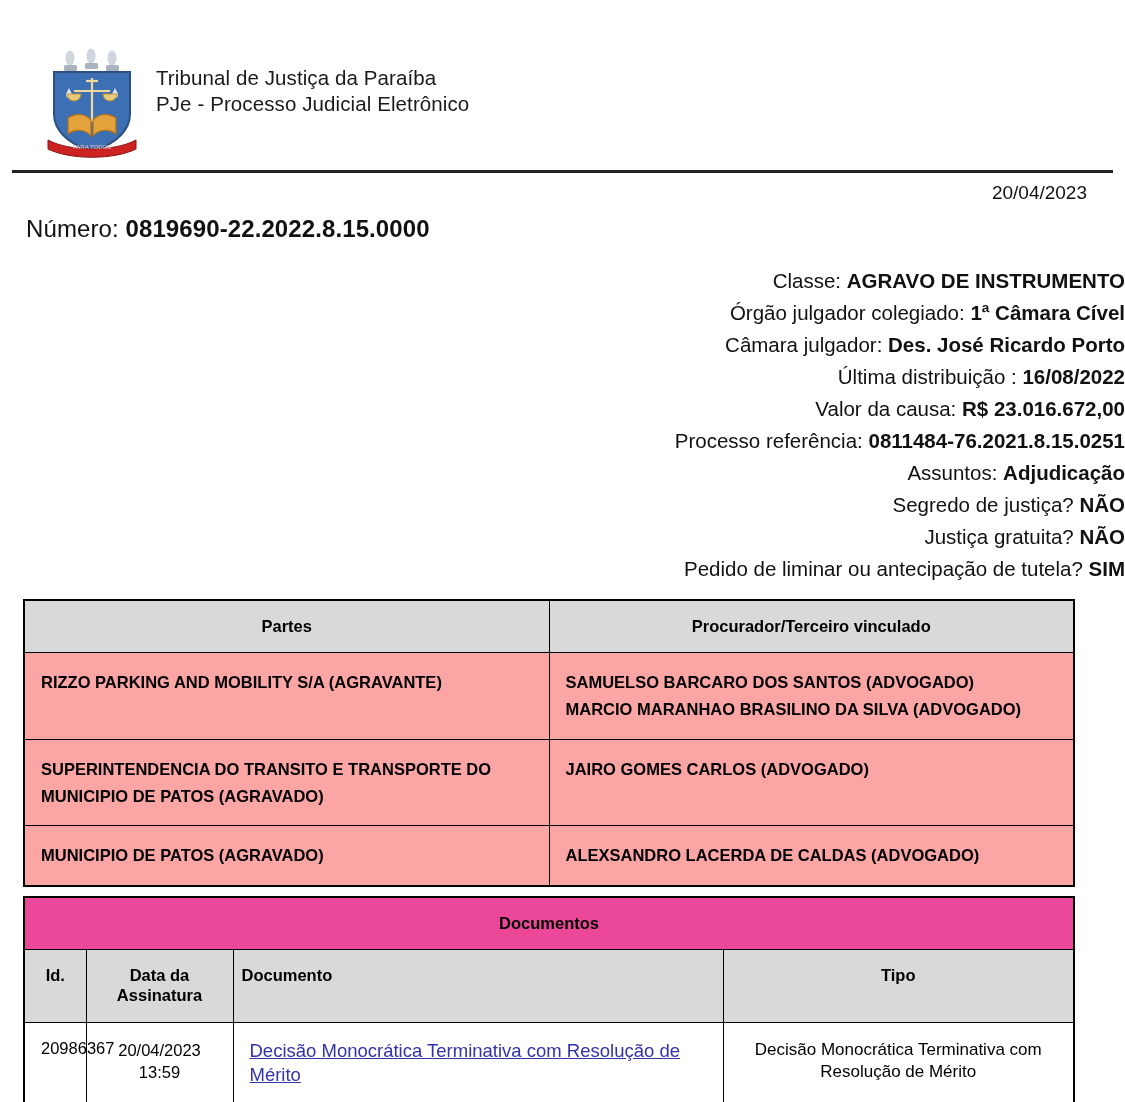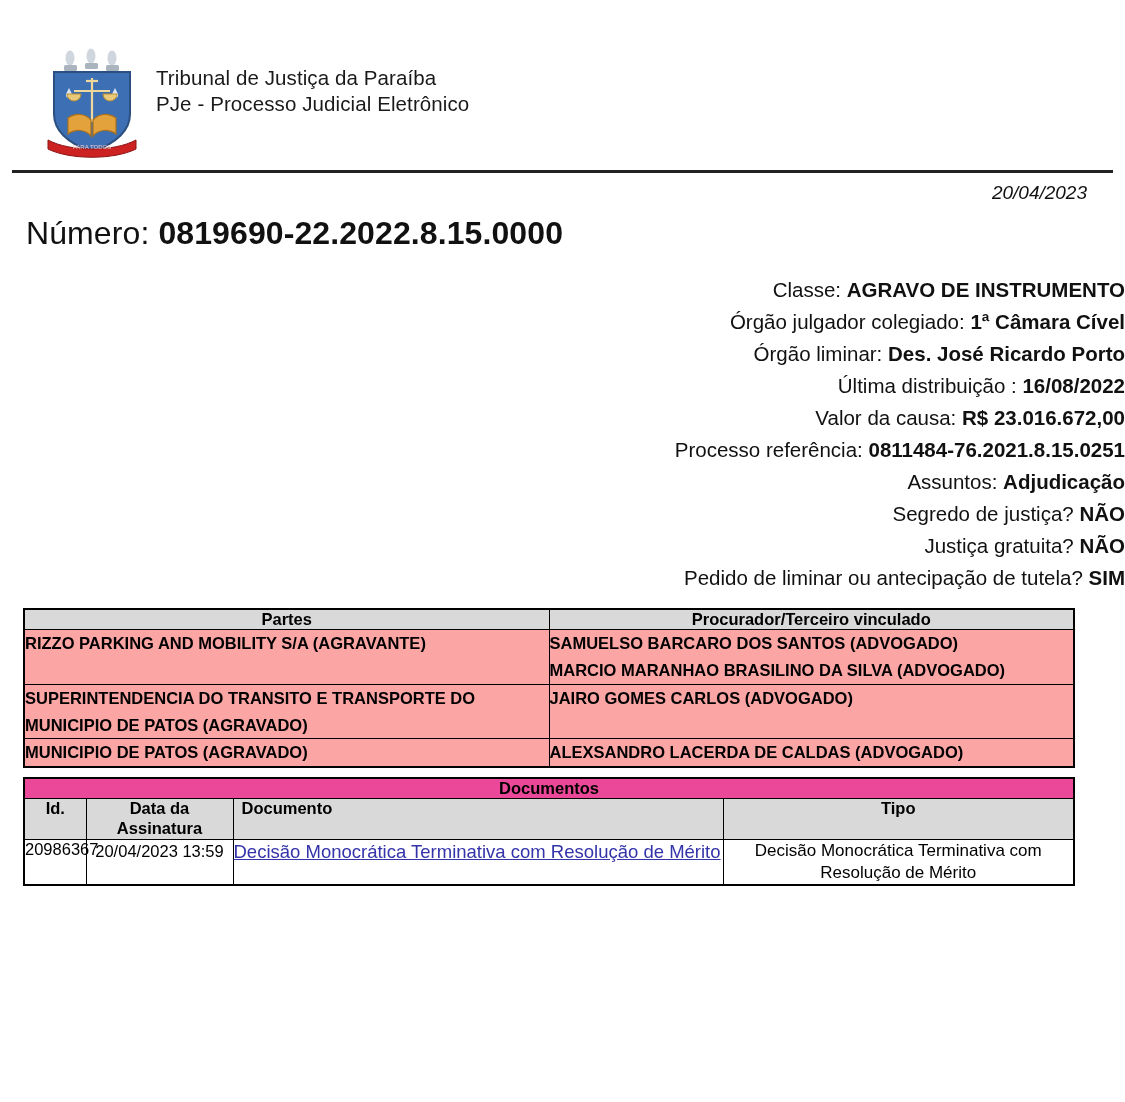--- a/index.html
+++ b/index.html
@@ -53,27 +53,26 @@
     height: 3px;
     background: #222222;
   }
 
   
   .doc-date {
     text-align: right;
     padding: 9px 38px 0 0;
     font-size: 19px;
     color: #111;
-    font-style: italic;
   }
 
   
   .numero-line {
     padding: 11px 0 0 26px;
-    font-size: 32px;
+    font-size: 24px;
     color: #111;
     letter-spacing: 0.1px;
   }
   .numero-line b { font-weight: bold; }
 
   
   .meta-block {
     padding: 22px 0 0 28px;
   }
   .meta-line {
@@ -89,21 +88,21 @@
   .tbl-wrap { padding: 14px 0 0 23px; }
 
   table.grid {
     border-collapse: collapse;
     width: 1050px;
     table-layout: fixed;
     border: 2px solid #000;
   }
   table.grid td, table.grid th {
     border: 1.5px solid #000;
-    padding: 0;
+    padding: 16px;
     vertical-align: top;
   }
   .th-cell {
     background: #d9d9d9;
     text-align: center;
     font-size: 16.5px;
     font-weight: bold;
     padding: 5px 4px 6px 4px;
     line-height: 1.2;
   }
@@ -219,21 +218,21 @@
   <div class="meta-block">
     <div class="meta-line">
       <span>Classe:</span>
       <b>AGRAVO DE INSTRUMENTO</b>
     </div>
     <div class="meta-line">
       <span>Órgão julgador colegiado:</span>
       <b>1ª Câmara Cível</b>
     </div>
     <div class="meta-line">
-      <span>Órgão liminar:</span>
+      <span>Câmara julgador:</span>
       <b>Des. José Ricardo Porto</b>
     </div>
     <div class="meta-line">
       <span>Última distribuição :</span>
       <b>16/08/2022</b>
     </div>
     <div class="meta-line">
       <span>Valor da causa:</span>
       <b>R$ 23.016.672,00</b>
     </div>

